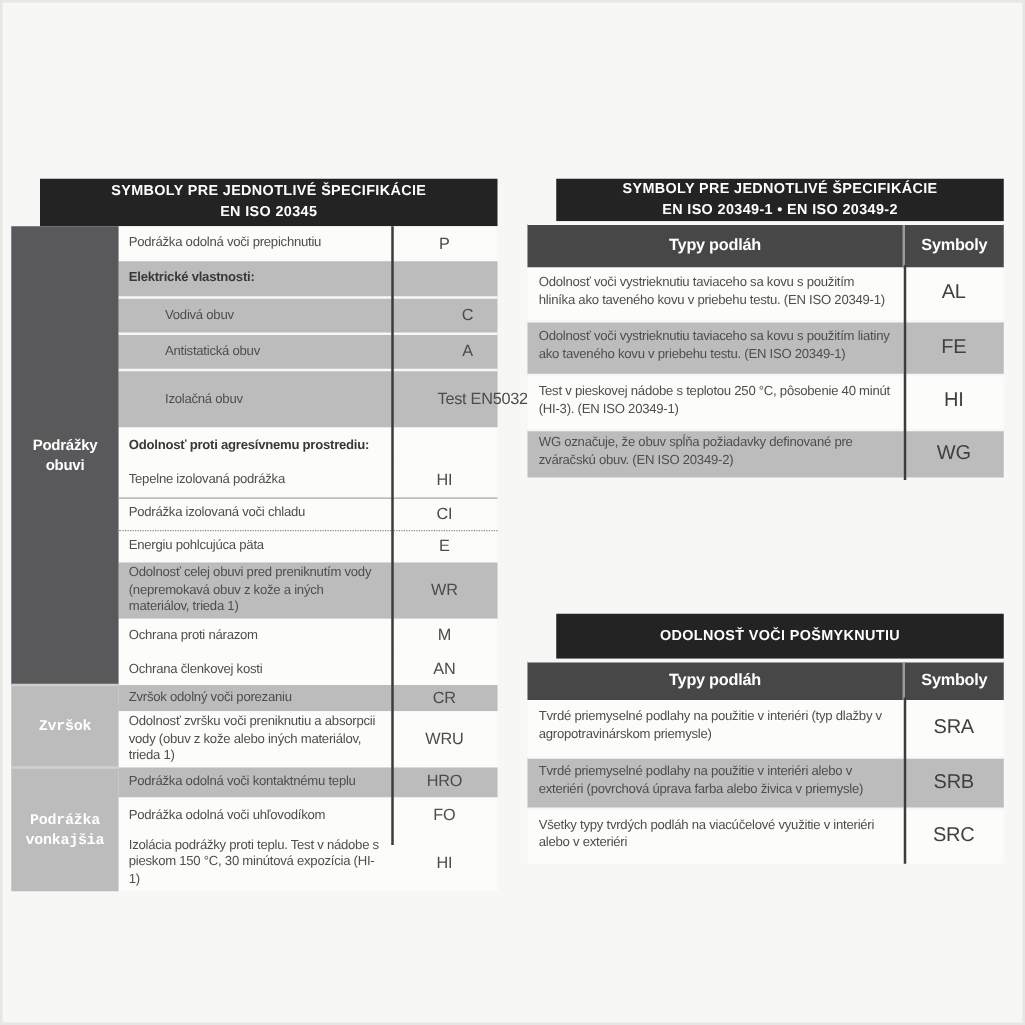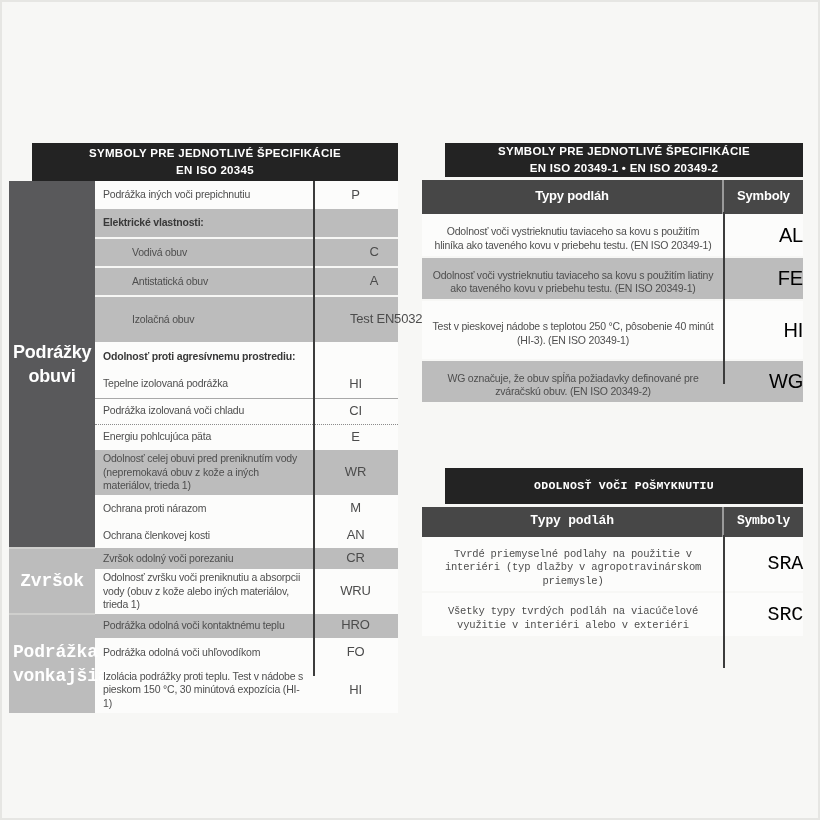--- a/index.html
+++ b/index.html
@@ -22,21 +22,21 @@
     color:var(--txt);
   }
   .page-frame{
     position:absolute;inset:0;
     box-shadow:inset 0 0 0 2px #e6e6e3;
     pointer-events:none;
   }
   .tbl-wrap{position:absolute;}
   #left-wrap{left:9px;top:143px;width:389px;}
   #right1-wrap{left:422px;top:143px;width:381px;}
-  #right2-wrap{left:422px;top:468px;width:381px;font-family:Liberation Mono, monospace;}
+  #right2-wrap{left:422px;top:491px;width:381px;}
 
   .tbl-header{
     background:var(--header-bg);
     color:#fff;
     text-align:center;
     font-weight:bold;
     font-size:11.5px;
     letter-spacing:.3px;
     display:flex;flex-direction:column;justify-content:center;
     line-height:1.45;
@@ -62,37 +62,37 @@
     text-align:center;font-size:13px;color:#4c4c4c;
     background:var(--white-row);white-space:nowrap;
   }
   #left-table tr.g td{background:var(--gray-row);}
   #left-table tr.gapline td{border-top:2px solid var(--page-bg);padding-left:37px;}
   #left-table tr.boldrow td.desc{font-weight:bold;color:var(--txt-bold);}
   #left-table tr.sep-solid td{border-bottom:1px solid #a8a8a8;}
   #left-table tr.sep-dot td{border-bottom:1px dotted #8b8b8b;}
   td.cat{
     background:var(--cat-bg);
-    color:#fff;font-weight:bold;font-size:18px;
+    color:#fff;font-weight:bold;font-size:12px;
     text-align:center;line-height:1.35;
     padding:0 4px;
   }
   td.cat.cat-sep{border-top:2px solid #cfcfcd;font-family:Liberation Mono, monospace;}
 
   
   .cols-head th{
     background:var(--colhead-bg);
     color:#fff;font-weight:bold;font-size:13px;
     text-align:center;
     border-top:3px solid var(--page-bg);
   }
   .cols-head th.sym-h{border-left:2px solid #9a9a9a;}
-  .rtable td.desc{padding:11px 8px 3px 9px;background:var(--white-row);text-align:center;}
+  .rtable td.desc{padding:1px 8px 3px 9px;background:var(--white-row);}
   .rtable td.sym{
-    text-align:right;font-size:20px;color:#000000;
+    text-align:center;font-size:16px;color:#404040;
     background:var(--white-row);white-space:nowrap;
   }
   .rtable tr.g td{background:var(--gray-row);margin-top:23px;}
   .rtable tr.gapline td{border-top:2px solid var(--page-bg);}
 
   
   .vdiv{position:absolute;width:2px;background:var(--divider);}
   #left-vdiv{left:304px;top:38px;height:495px;}
   #right1-vdiv{left:301px;top:69px;height:172px;}
   #right2-vdiv{left:301px;top:67px;height:133px;}
@@ -109,21 +109,21 @@
   </div>
   <table id="left-table">
     <colgroup>
         <col style="width:86px">
         <col style="width:218px">
         <col style="width:85px">
       </colgroup>
     <tbody>
         <tr style="height:28px">
       <td class="cat" rowspan="12">Podrážky obuvi</td>
-      <td class="desc">Podrážka iných voči prepichnutiu</td>
+      <td class="desc">Podrážka odolná voči prepichnutiu</td>
       <td class="sym">P</td>
     </tr>
     <tr class="g boldrow" style="height:29px">
       <td class="desc">Elektrické vlastnosti:</td>
       <td class="sym"></td>
     </tr>
     <tr class="g gapline" style="height:29px">
       <td class="desc">Vodivá obuv</td>
       <td class="sym">C</td>
     </tr>
@@ -206,21 +206,21 @@
       <th class="sym-h">Symboly</th>
     </tr>
     <tr style="height:43px">
       <td class="desc">Odolnosť voči vystrieknutiu taviaceho sa kovu s použitím hliníka ako taveného kovu v priebehu testu. (EN ISO 20349-1)</td>
       <td class="sym">AL</td>
     </tr>
     <tr class="g gapline" style="height:43px">
       <td class="desc">Odolnosť voči vystrieknutiu taviaceho sa kovu s použitím liatiny ako taveného kovu v priebehu testu. (EN ISO 20349-1)</td>
       <td class="sym">FE</td>
     </tr>
-    <tr class="gapline" style="height:60px">
+    <tr class="gapline" style="height:44px">
       <td class="desc">Test v pieskovej nádobe s teplotou 250 °C, pôsobenie 40 minút (HI-3). (EN ISO 20349-1)</td>
       <td class="sym">HI</td>
     </tr>
     <tr class="g gapline" style="height:38px">
       <td class="desc">WG označuje, že obuv spĺňa požiadavky definované pre zváračskú obuv. (EN ISO 20349-2)</td>
       <td class="sym">WG</td>
     </tr>
   </tbody>
     </table>
   <div class="vdiv" id="right1-vdiv"></div>
@@ -237,20 +237,24 @@
       </colgroup>
     <tbody>
         <tr class="cols-head" style="height:31px">
       <th>Typy podláh</th>
       <th class="sym-h">Symboly</th>
     </tr>
     <tr style="height:46px">
       <td class="desc">Tvrdé priemyselné podlahy na použitie v interiéri (typ dlažby v agropotravinárskom priemysle)</td>
       <td class="sym">SRA</td>
     </tr>
+    <tr class="g gapline" style="height:41px">
+      <td class="desc">Tvrdé priemyselné podlahy na použitie v interiéri alebo v exteriéri (povrchová úprava farba alebo živica v priemysle)</td>
+      <td class="sym">SRB</td>
+    </tr>
     <tr class="gapline" style="height:44px">
       <td class="desc">Všetky typy tvrdých podláh na viacúčelové využitie v interiéri alebo v exteriéri</td>
       <td class="sym">SRC</td>
     </tr>
   </tbody>
     </table>
   <div class="vdiv" id="right2-vdiv"></div>
 </div>
 
 </body></html>

